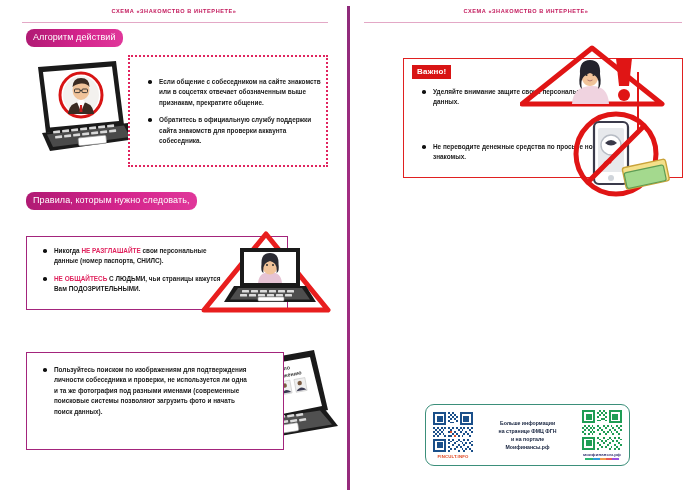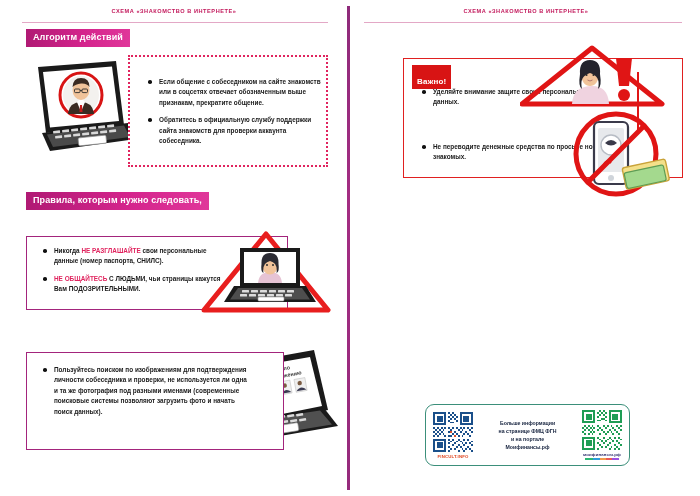--- a/index.html
+++ b/index.html
@@ -62,24 +62,25 @@
     height: 1px;
     background: #e3a8c6;
   }
   .panel-right .header-rule { left: 12px; right: 18px; }
 
   
   .ribbon {
     position: absolute;
     background: linear-gradient(90deg,#b01a74 0%, #d4248c 55%, #e0379a 100%);
     color: #ffffff;
-    font-weight: bold;
+    font-weight: normal;
     padding: 3px 7px 4px 7px;
     line-height: 1.22;
     box-sizing: border-box;
+    border-radius: 8px;
   }
   .ribbon .line { display: block; white-space: nowrap; }
   #ribbon-algorithm { left: 26px; top: 29px; font-size: 9px; letter-spacing: .1px; }
   #ribbon-rules     { left: 26px; top: 192px; font-size: 9px; letter-spacing: .1px; text-align: center; }
 
   
   .box {
     position: absolute;
     box-sizing: border-box;
     background: #ffffff;
@@ -135,21 +136,21 @@
 
   
   #badge-important {
     position: absolute;
     left: 8px;
     top: 6px;
     background: #d81414;
     color: #ffffff;
     font-weight: bold;
     font-size: 8px;
-    padding: 12px 5px 3px 5px;
+    padding: 2px 5px 3px 5px;
     letter-spacing: .2px;
   }
 
   
   .illus { position: absolute; }
 
   
   #illus-laptop-man   { left: 20px;  top: 55px;  width: 120px; height: 110px; }
   
   #illus-laptop-woman { left: 196px; top: 228px; width: 140px; height: 90px; }

